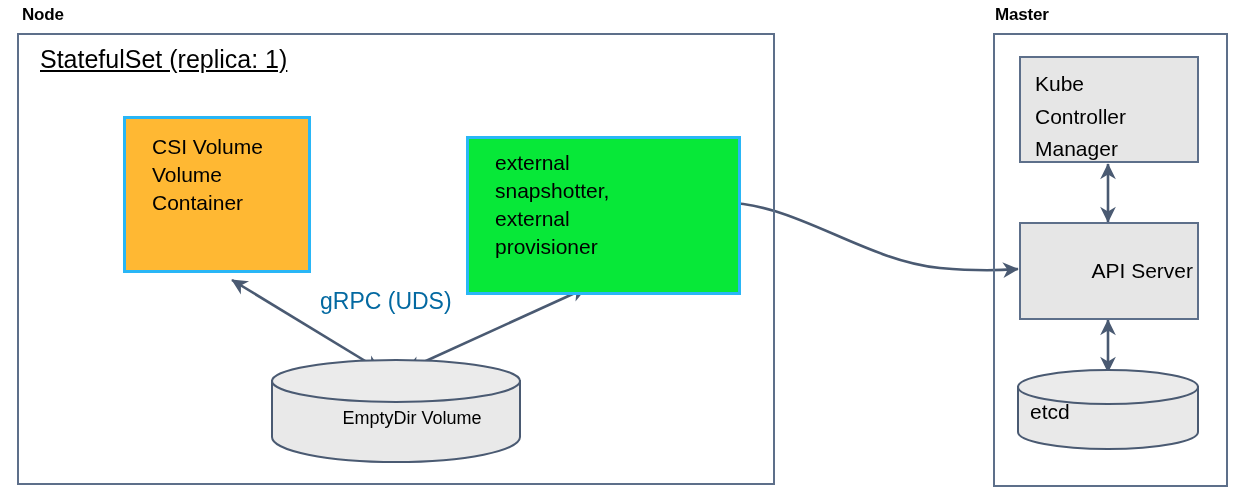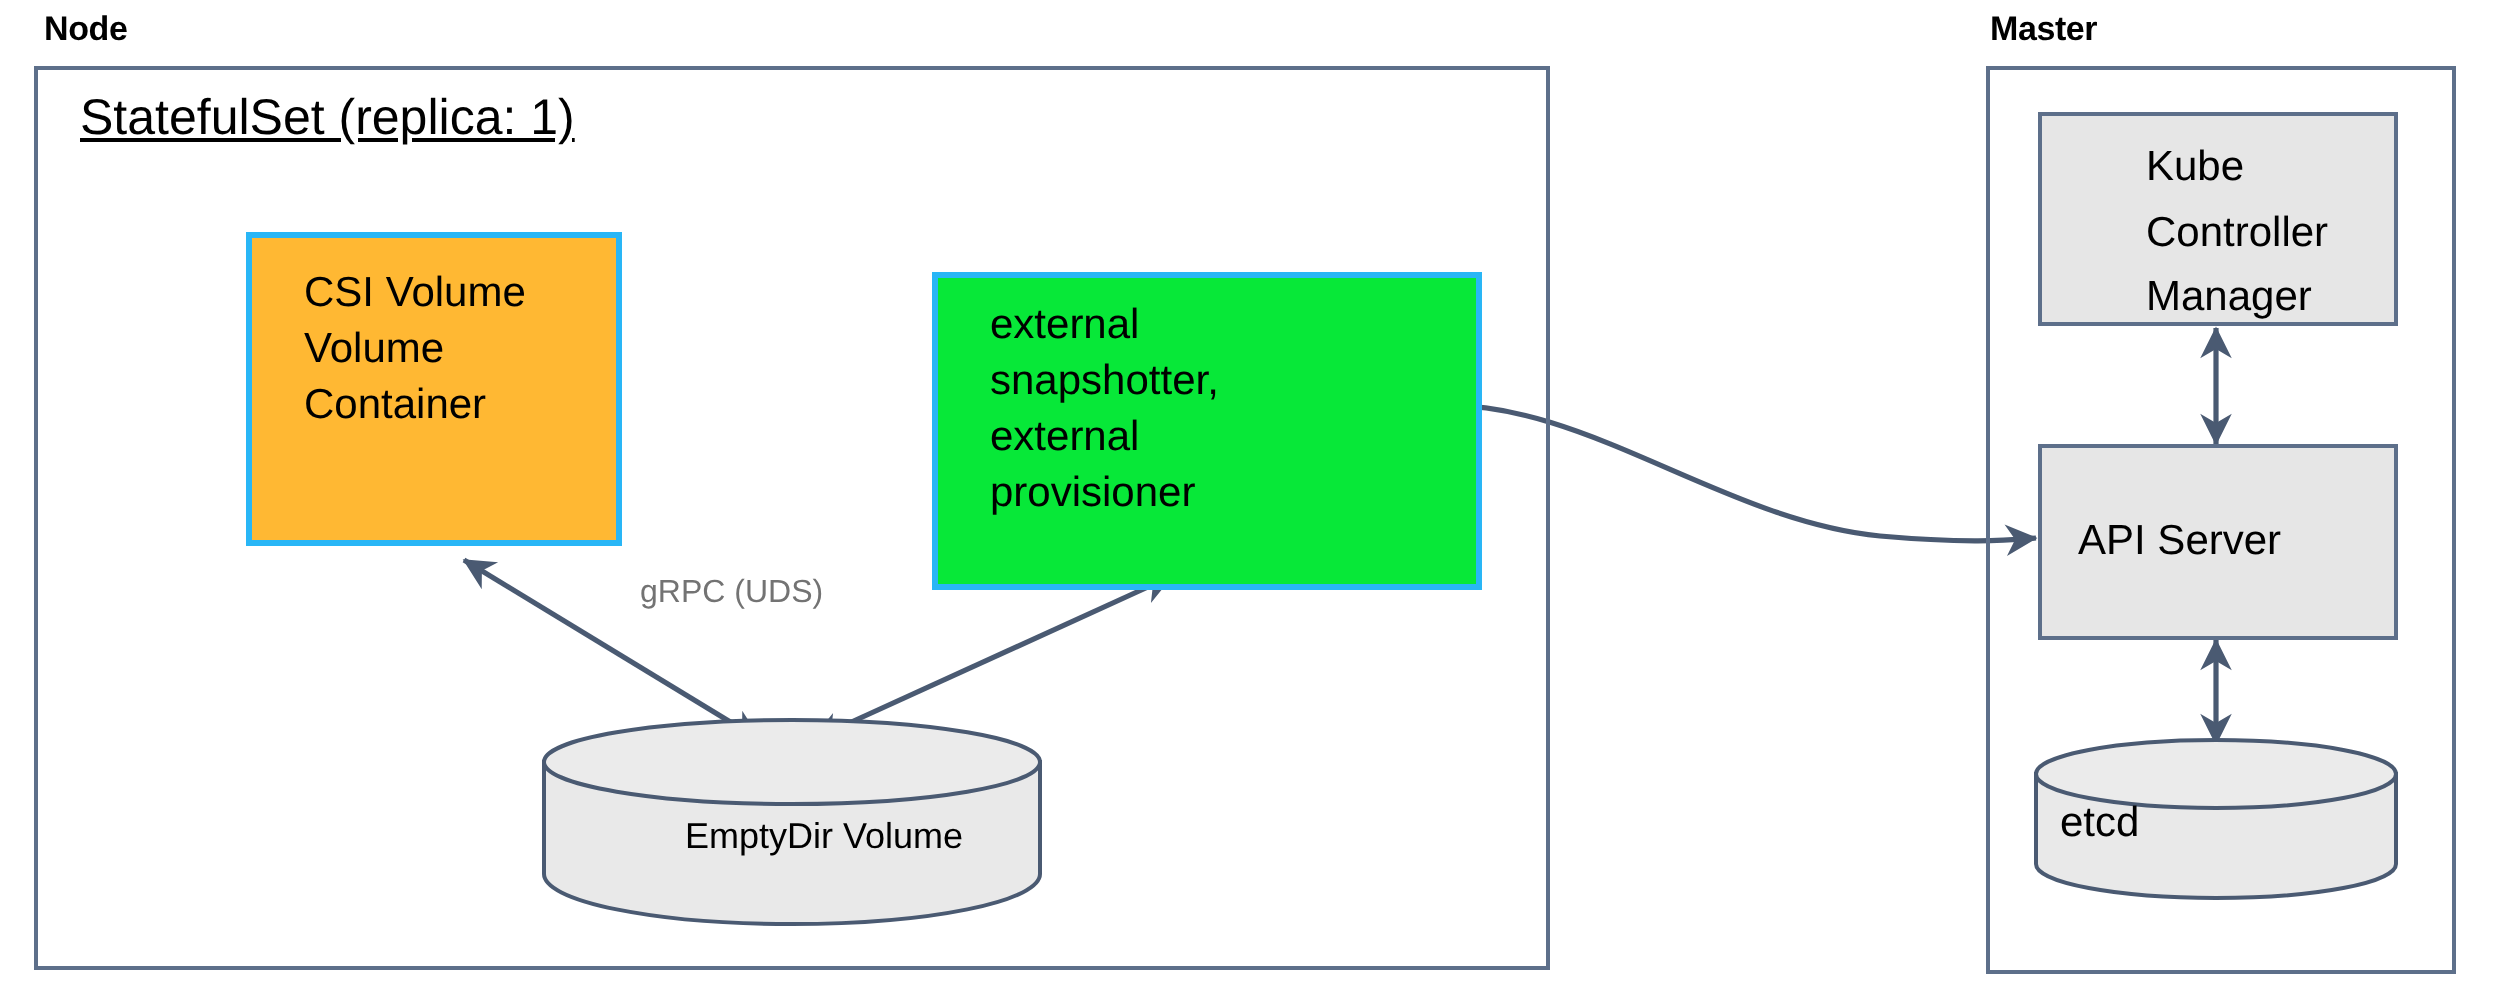--- a/index.html
+++ b/index.html
@@ -61,32 +61,33 @@
 
   
   .gray-box {
     border: 2px solid #5d6f8a;
     background: #e6e6e6;
     color: #000000;
     font-size: 21px;
     line-height: 1.55;
     padding: 10px 14px 0 14px;
   }
-  .gray-box .ln { display: block; white-space: nowrap; margin-left: 38px; }
+  .gray-box .ln { display: block; white-space: nowrap; }
   .gray-box.centered {
-    padding: 16px;
+    padding: 4px;
     display: flex;
     align-items: center;
     padding-left: 18px;
+    justify-content: flex-end;
   }
 
   
   .edge-label {
-    font-size: 16px;
-    color: #737373;
+    font-size: 23px;
+    color: #0369a1;
     white-space: nowrap;
   }
 </style>
 </head>
 <body>
 
 <svg id="canvas" viewBox="0 0 1250 496">
   <defs>
     <marker id="ah" viewBox="0 0 12 12" refX="10.5" refY="6" markerWidth="7" markerHeight="7" orient="auto-start-reverse">
       <path d="M0.5,0.8 L11,6 L0.5,11.2 L3.6,6 Z" fill="#4a5a72"></path>

